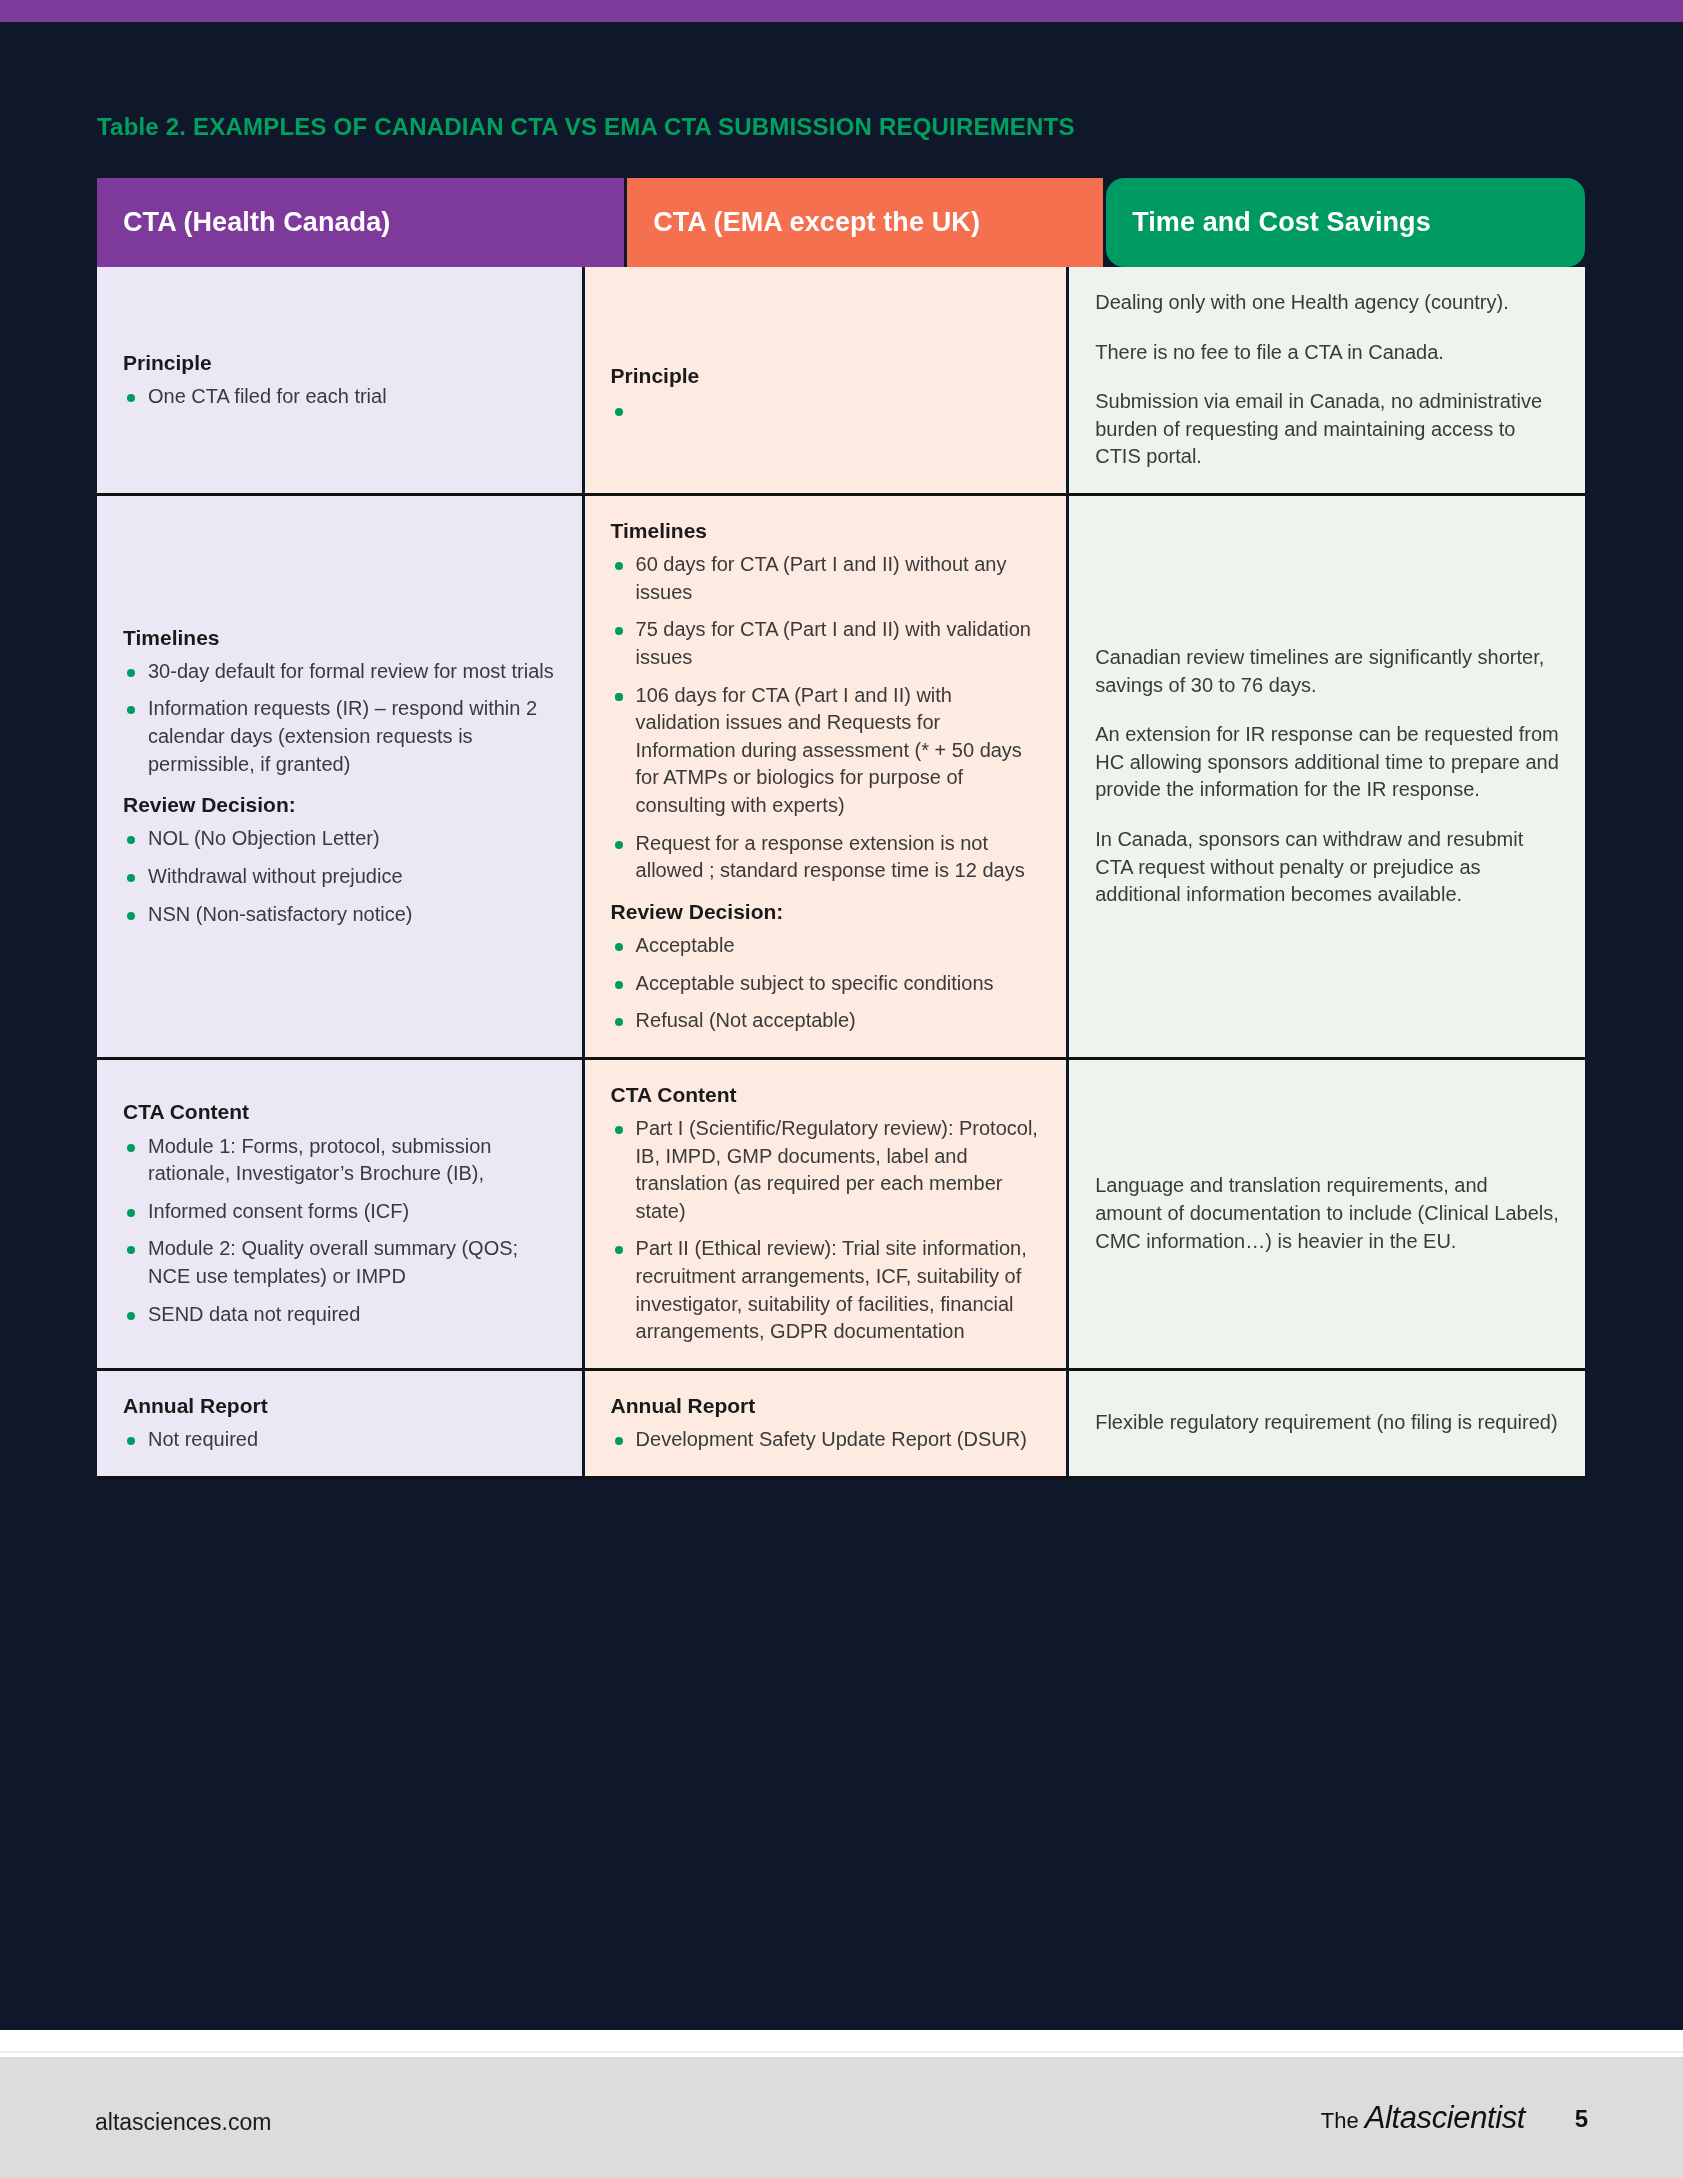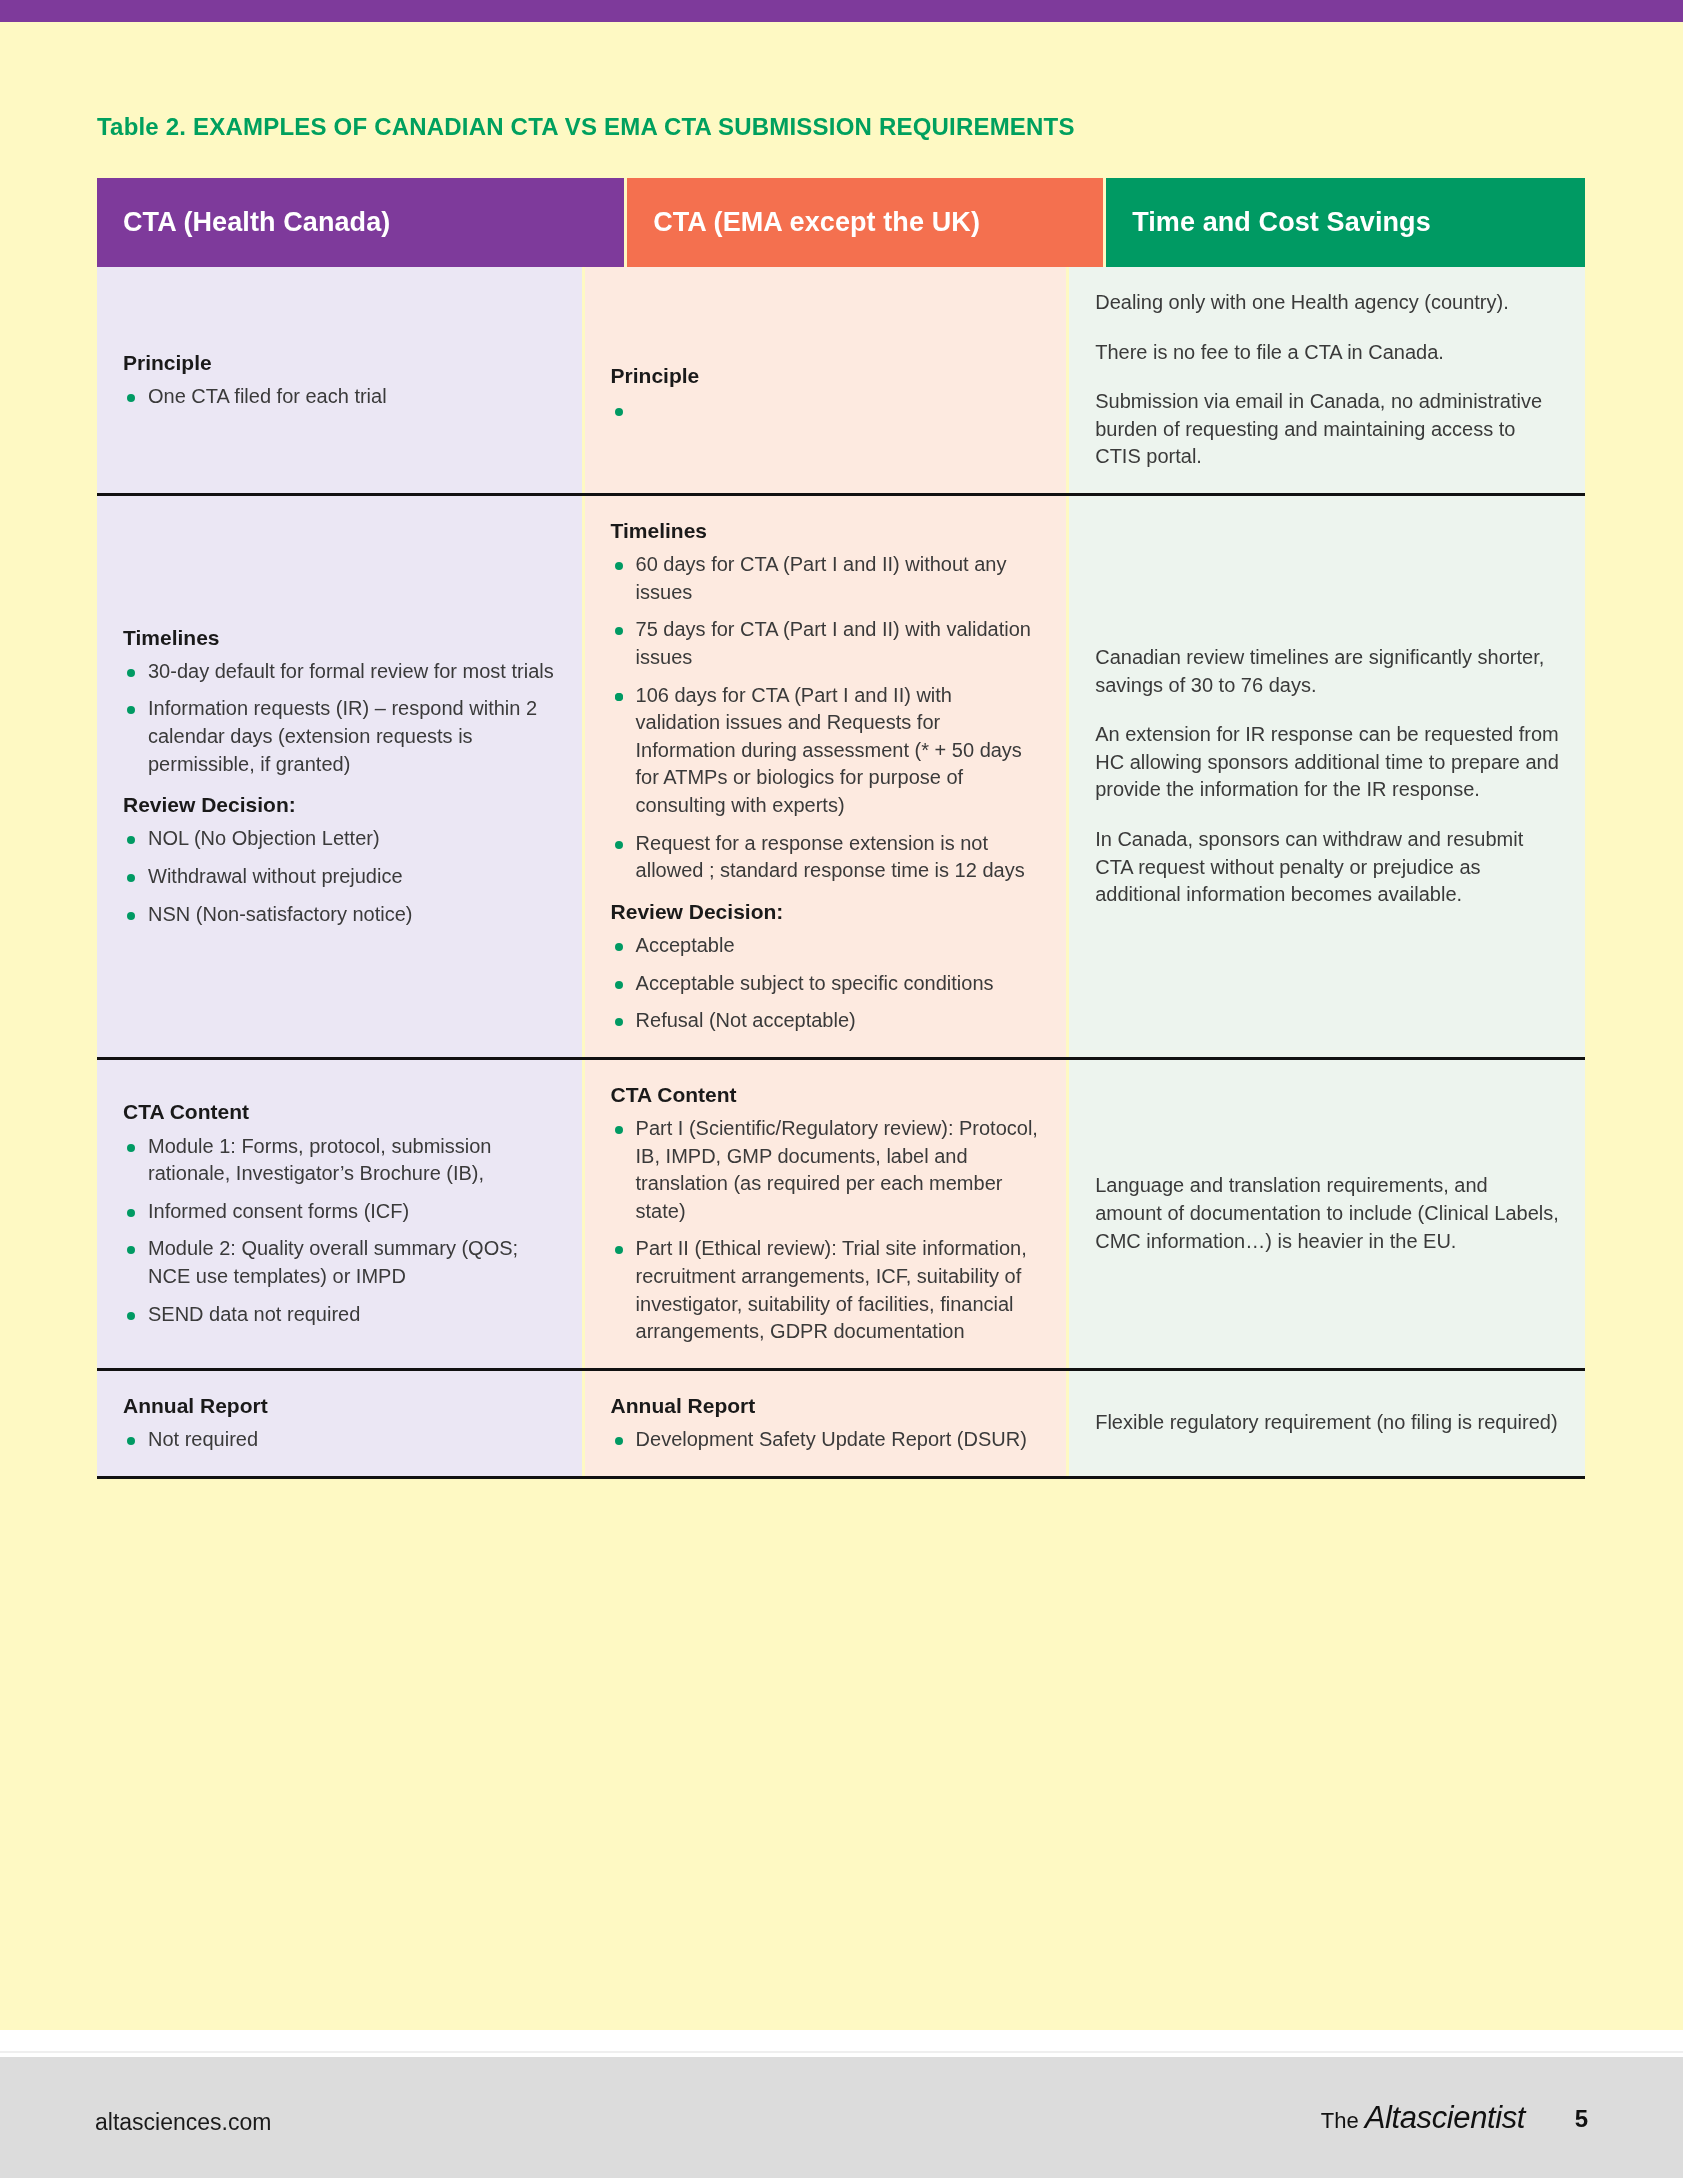--- a/index.html
+++ b/index.html
@@ -9,41 +9,41 @@
     font-family:"Liberation Sans", sans-serif;
     -webkit-font-smoothing:antialiased;
     position:relative;
     overflow:hidden;
   }
   .top-bar{
     position:absolute;left:0;top:0;width:1683px;height:22px;
     background:#7E3A9B;
   }
   .page{
-    position:absolute;left:0;top:22px;width:1683px;height:2008px;background:#fef9c3;
+    position:absolute;left:0;top:22px;width:1683px;height:2008px;background:#0f172a;
   }
   .table-title{
     position:absolute;left:97px;top:91px;
     font-size:24px;font-weight:bold;letter-spacing:0.2px;
     color:#00A05E;
     white-space:nowrap;
   }
   .table{
     position:absolute;left:97px;top:156px;width:1488px;
   }
   .thead{display:flex;height:89px;}
   .th{
     display:flex;align-items:center;
     color:#ffffff;font-size:27px;font-weight:bold;
     padding-left:26px;box-sizing:border-box;
     letter-spacing:0.1px;
   }
   .th.c1{width:545px;background:#7E3A9B;}
   .th.c2{width:492px;background:#F4704F;margin-left:3px;}
-  .th.c3{width:495px;background:#009A63;margin-left:3px;}
+  .th.c3{width:495px;background:#009A63;margin-left:3px;border-radius:18px;}
 
   .trow{display:flex;position:relative;}
   .trow + .trow{border-top:3px solid #111111;}
   .tbl-bottom{border-top:3px solid #111111;height:0;}
 
   .td{
     box-sizing:border-box;
     padding:22px 26px 22px 26px;
     display:flex;flex-direction:column;justify-content:center;
   }

